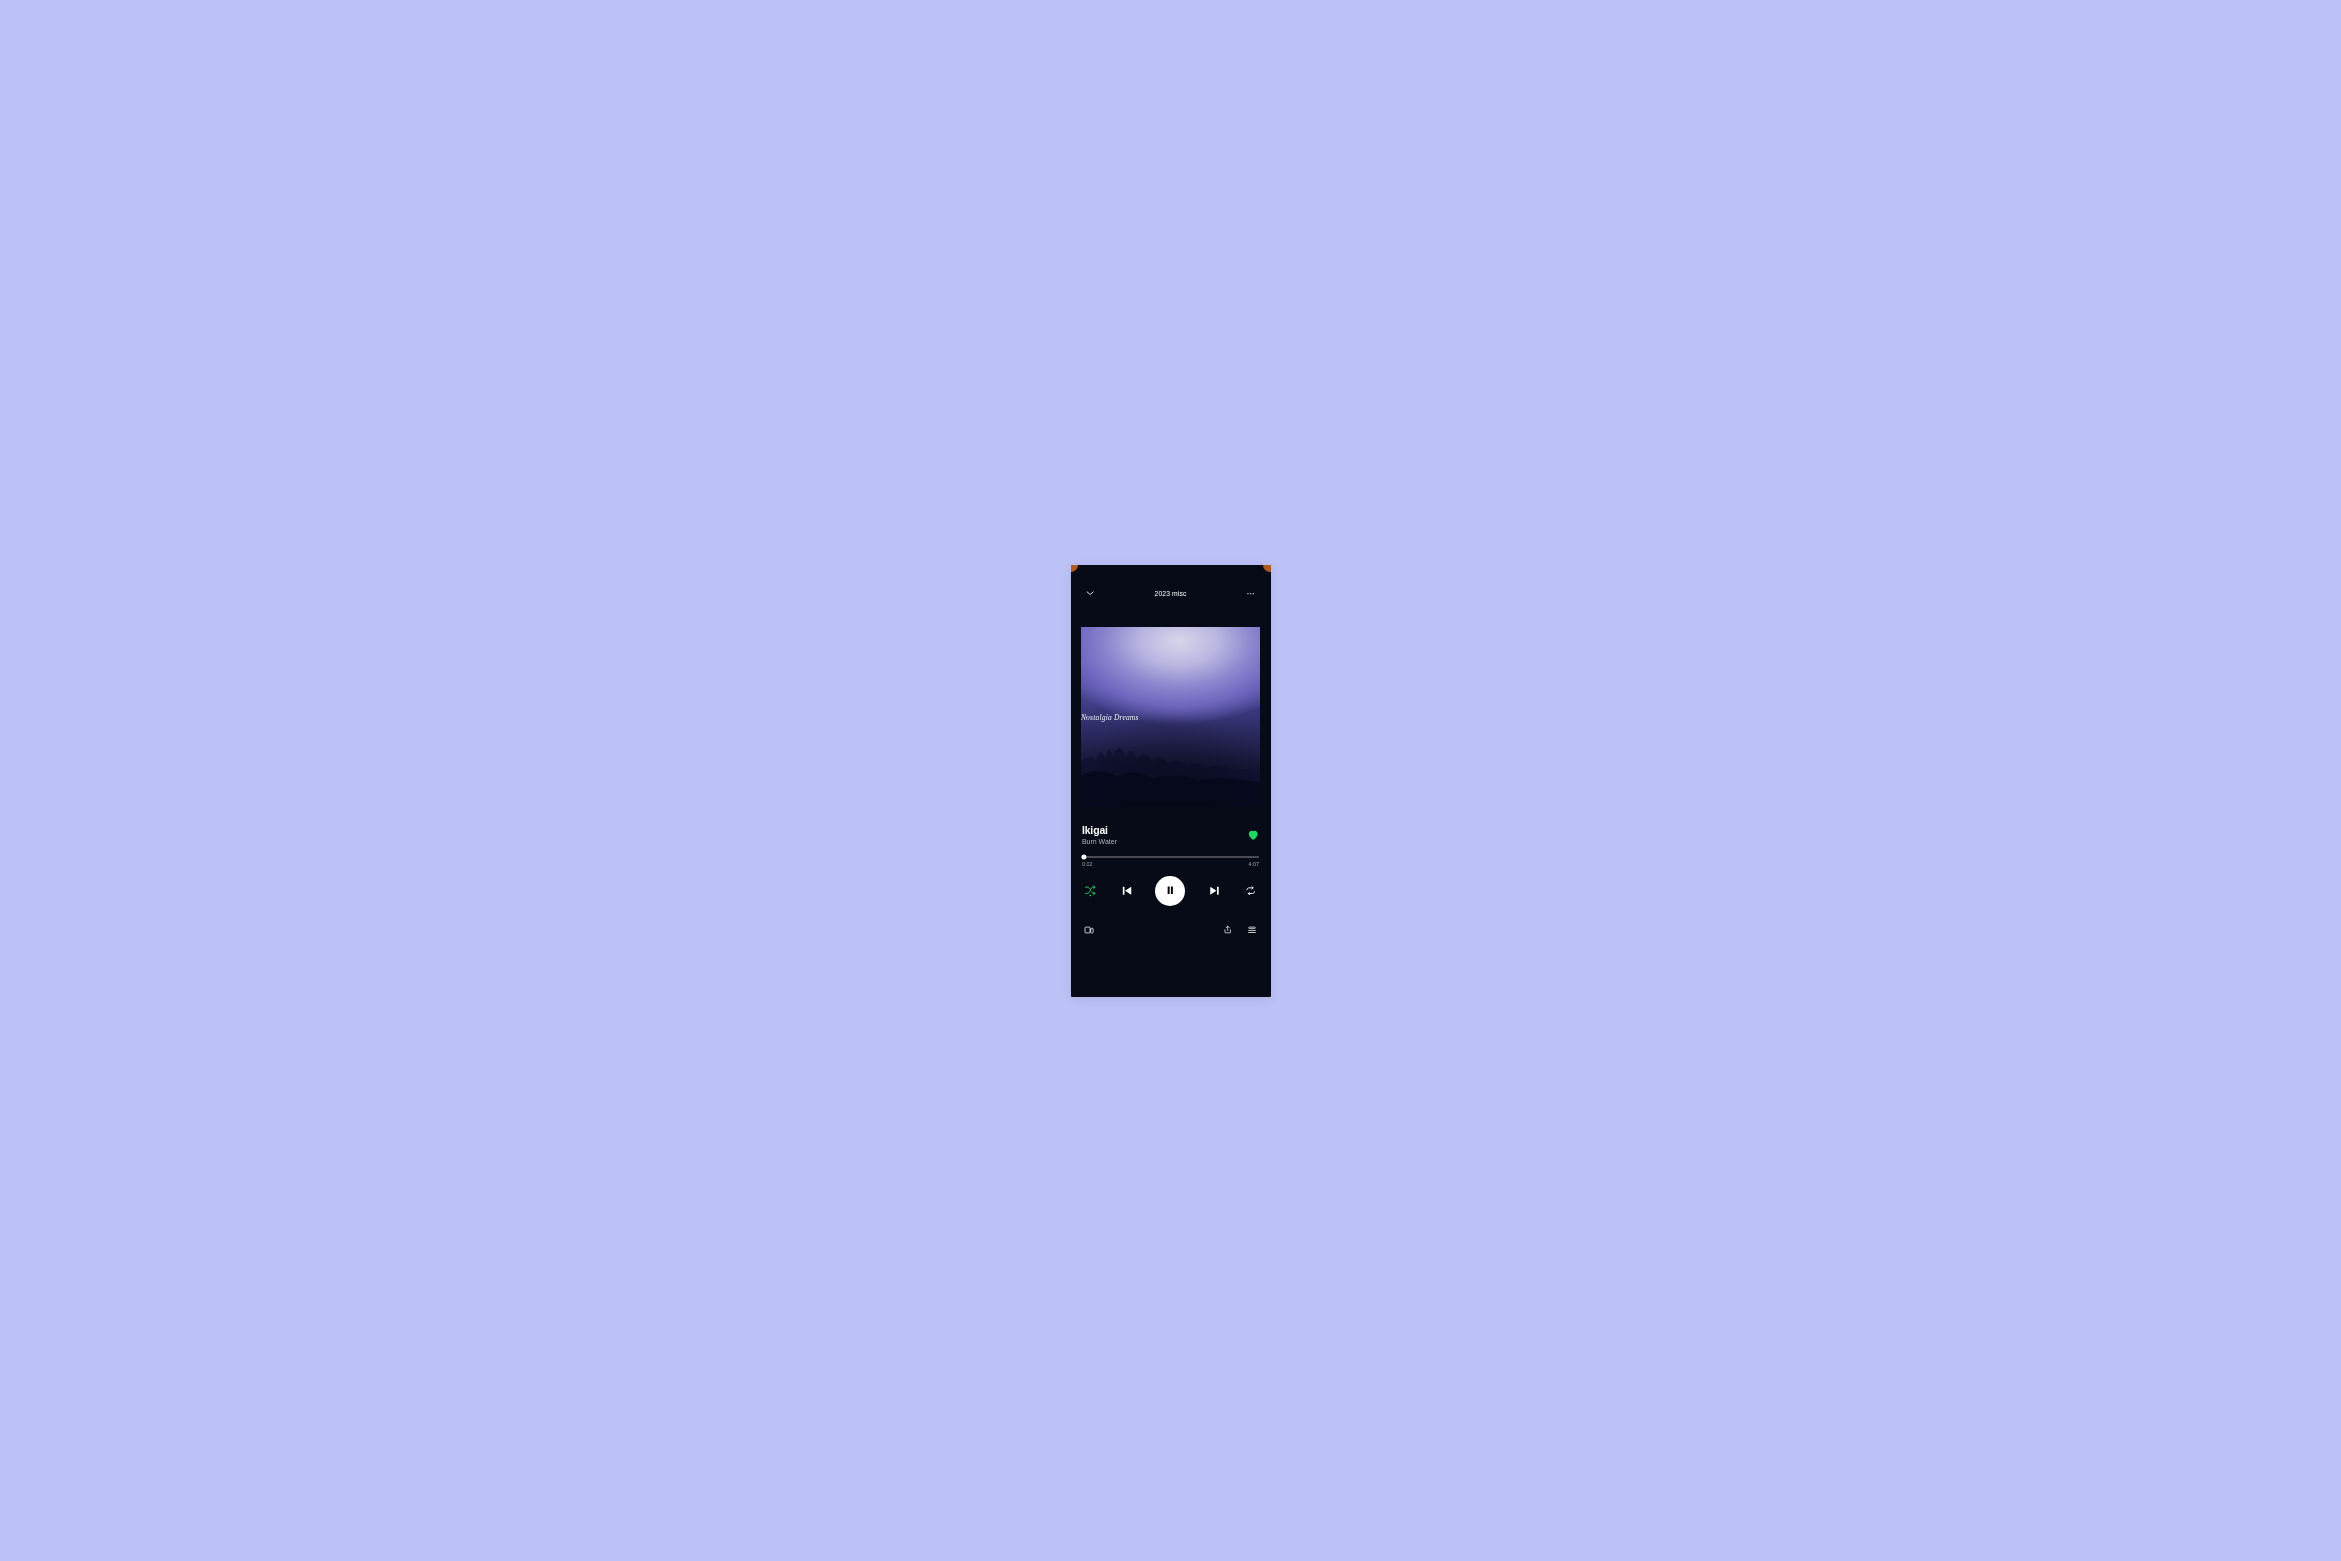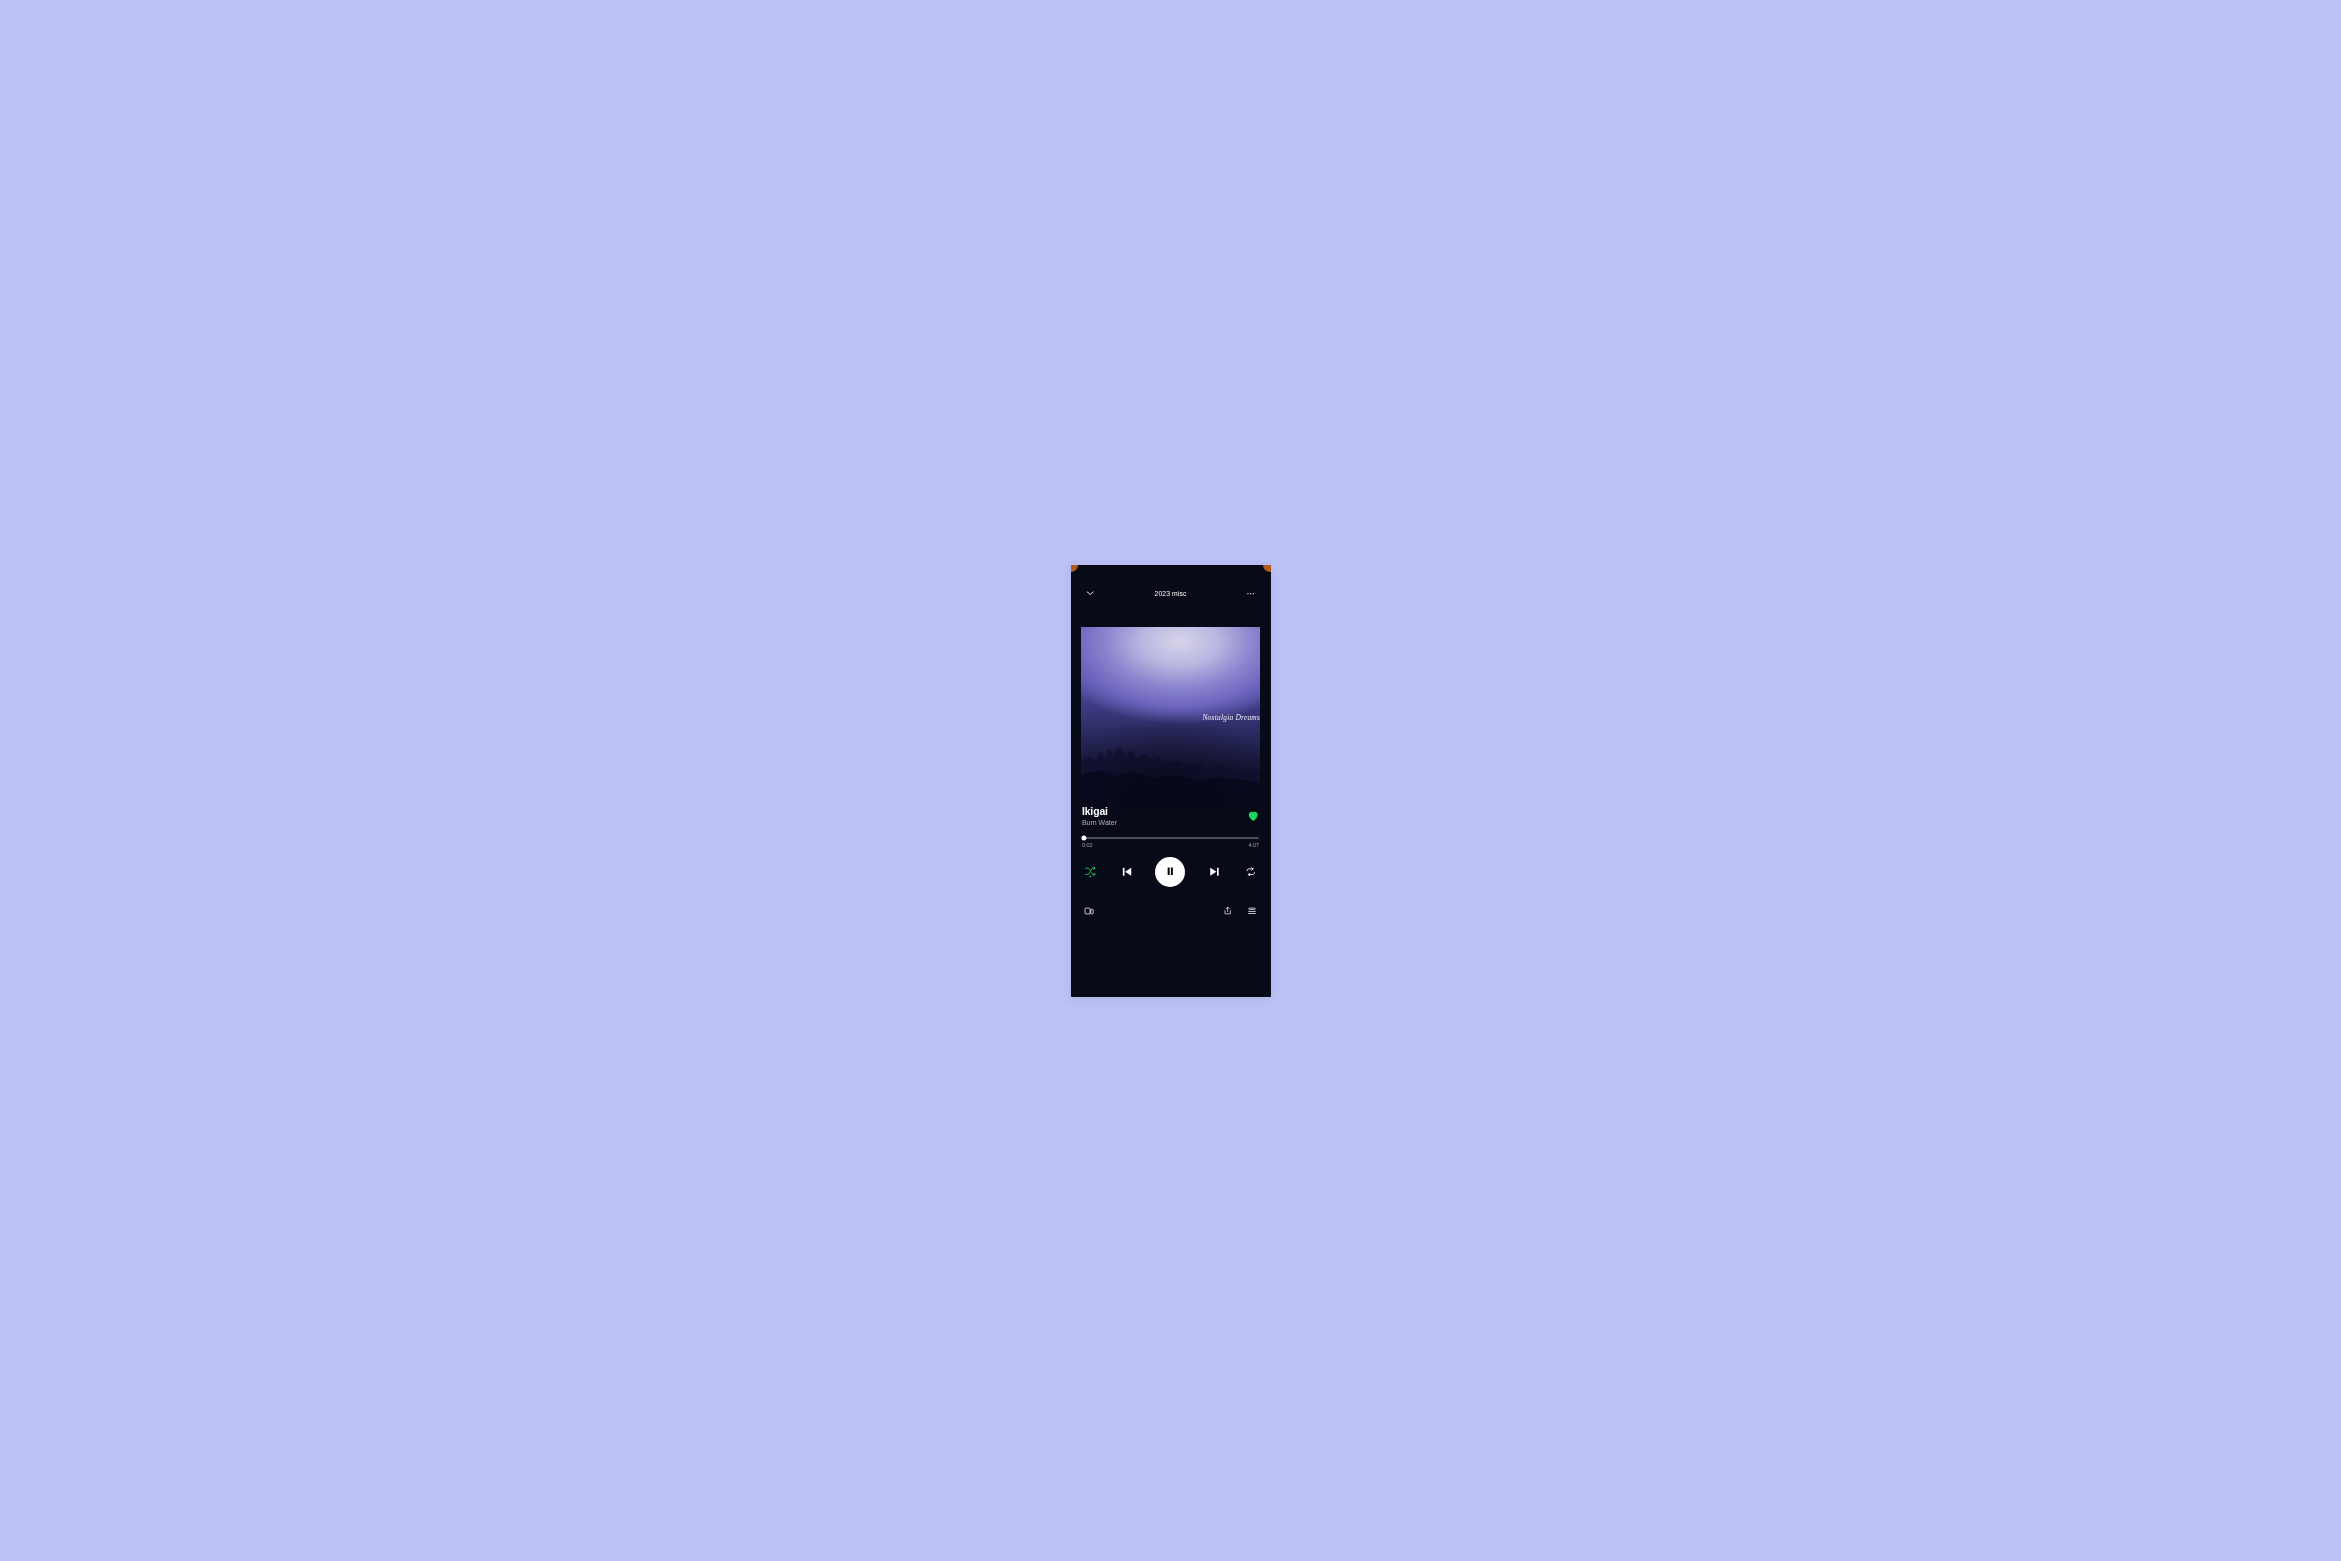--- a/index.html
+++ b/index.html
@@ -56,29 +56,30 @@
       linear-gradient(180deg, #5d5bb4 0%, #4a4799 35%, #2c2b62 58%, #161737 78%, #0a0d26 100%);
   }
   .art-trees {
     position:absolute; left:0; right:0; bottom:0; height:60%;
   }
   .art-overlay {
     position:absolute; inset:0;
     background: radial-gradient(120% 120% at 50% 120%, rgba(5,7,20,0.9) 0%, rgba(5,7,20,0) 60%);
   }
   .art-title {
-    position:absolute; top:48%; left:0; right:0; text-align:right;
+    position:absolute; top:48%; left:0; right:0; text-align:left;
     color:#f0eefc;
     font-family: Georgia, "Times New Roman", serif;
     font-style: italic;
     font-size: 7.5px;
     letter-spacing: 0.2px;
   }
 
   .meta {
+    margin-top: 19px;
     display:flex; align-items:center; justify-content:space-between;
     padding: 0 1px;
   }
   .meta .text { display:flex; flex-direction:column; gap:1.6px; }
   .track-title { color:#fff; font-size:10.4px; font-weight:700; letter-spacing:-0.1px; }
   .artist { color:#aeb1b6; font-size:7px; font-weight:400; }
   .heart { width:12.5px; height:12.5px; cursor:pointer; }
 
   .progress {
     margin-top: 11.4px;

